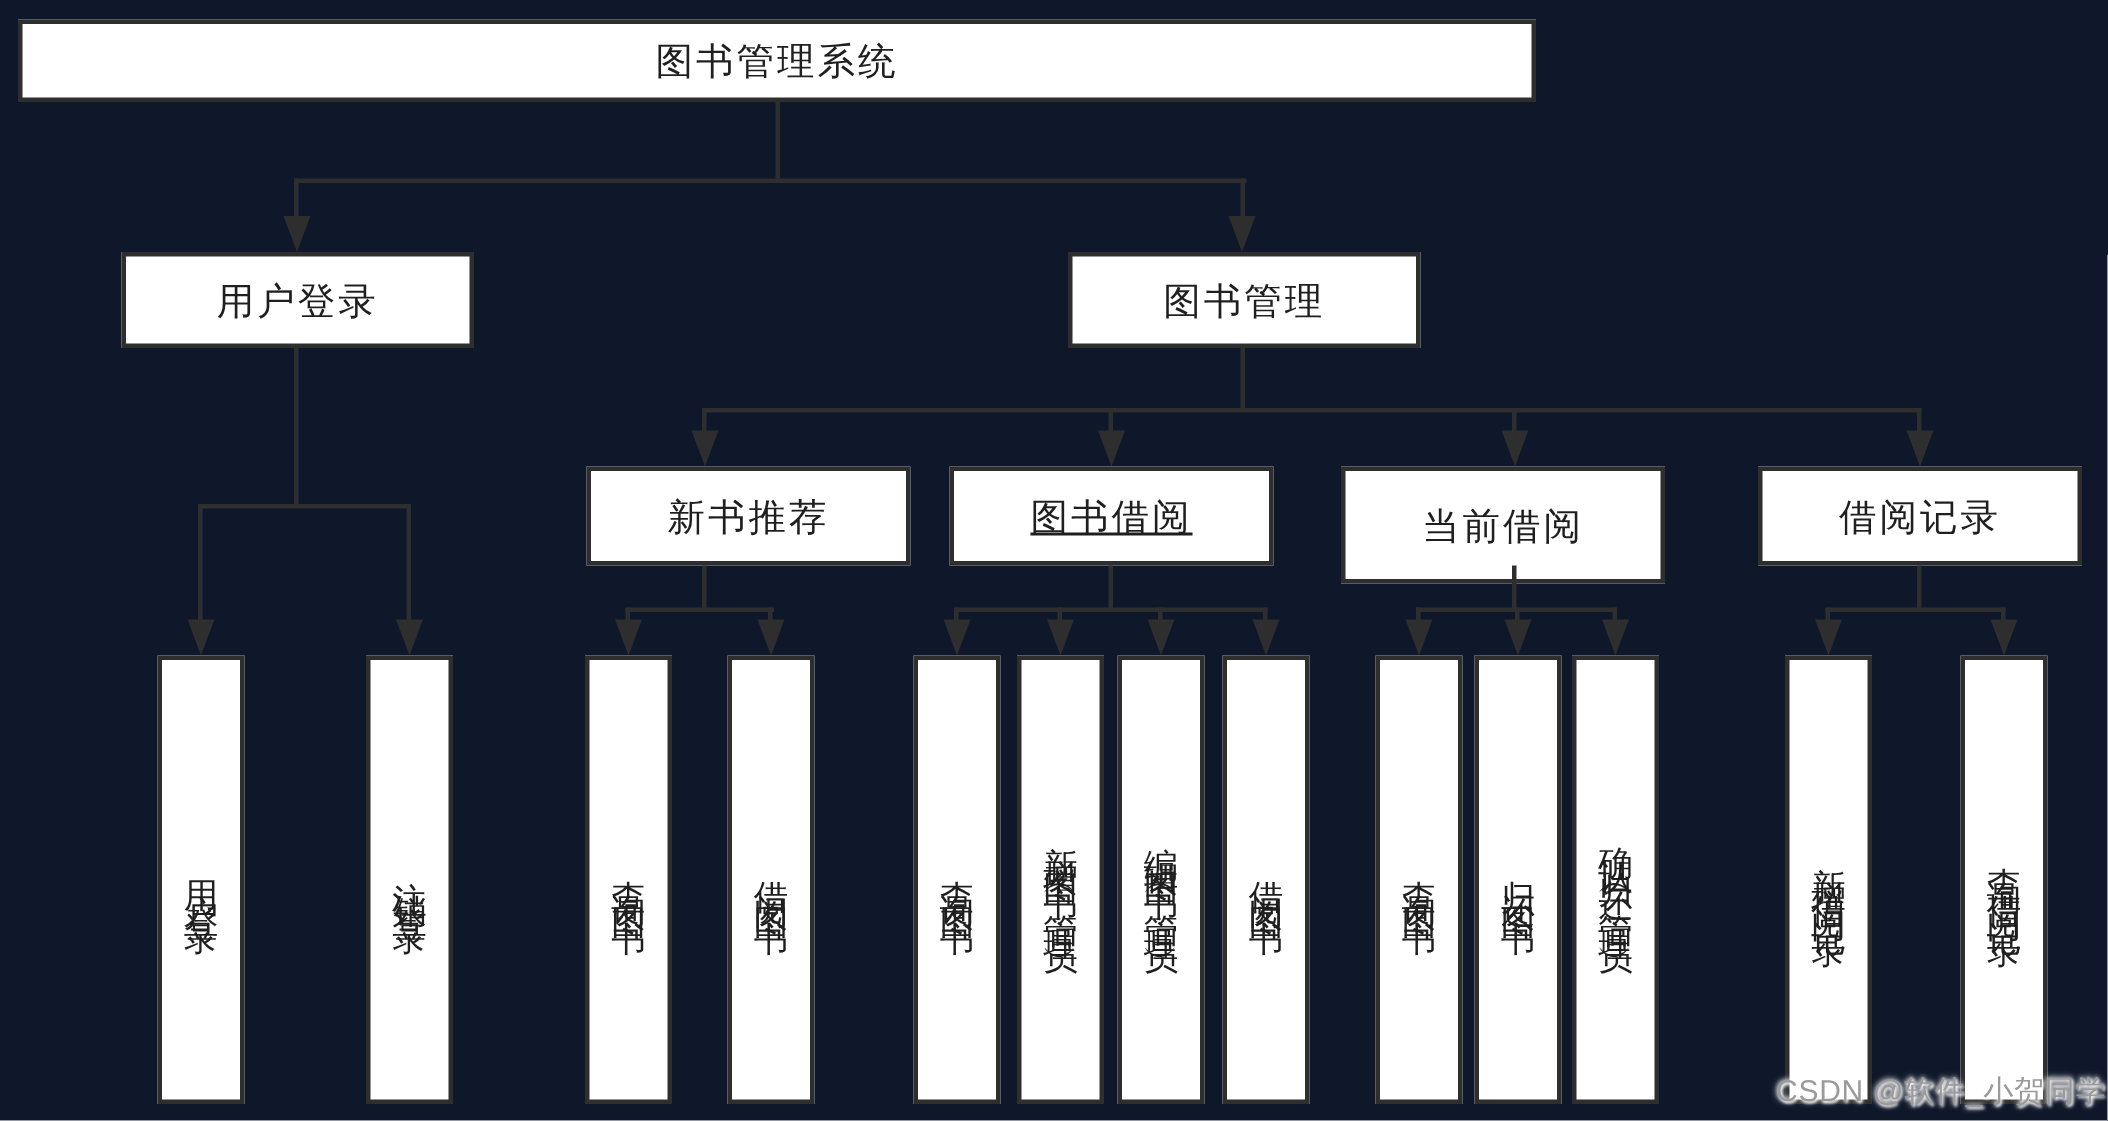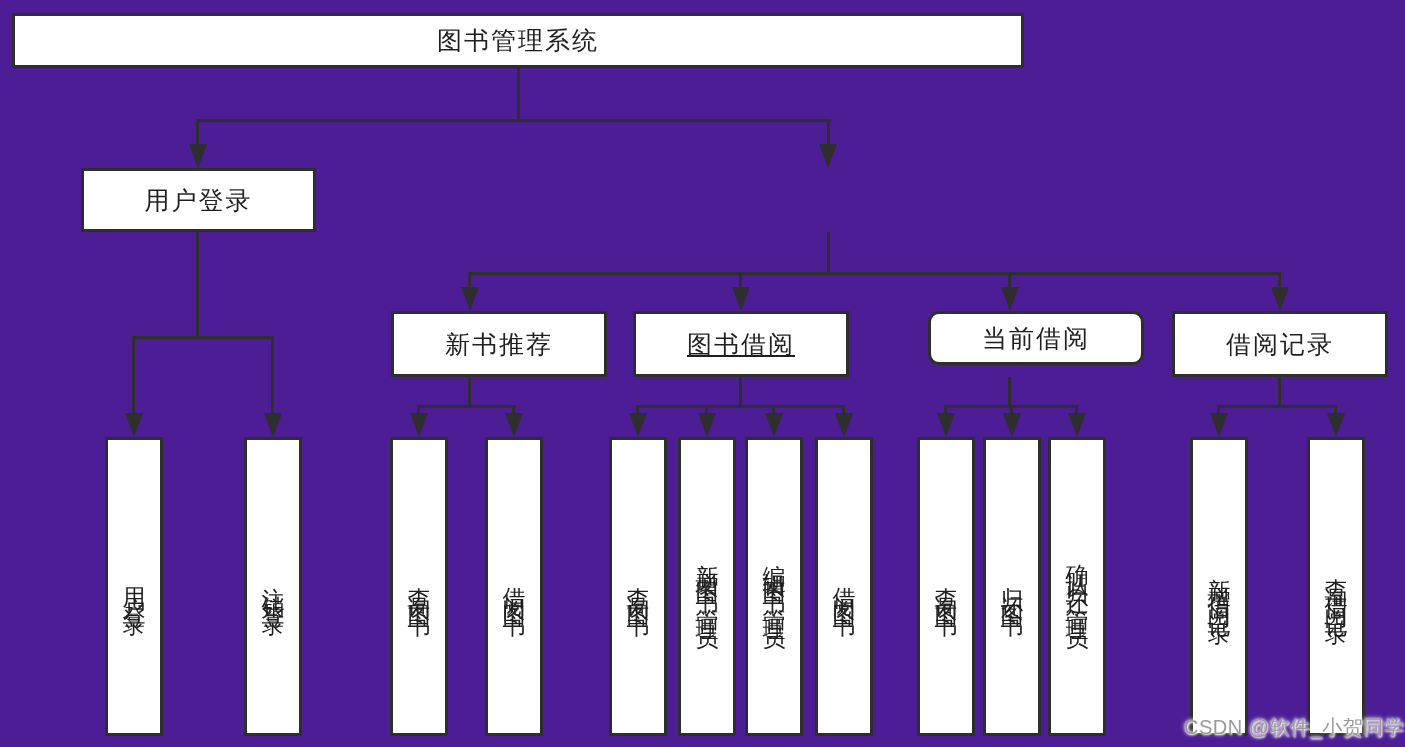--- a/index.html
+++ b/index.html
@@ -1,17 +1,17 @@
 <!DOCTYPE html>
 <html><head>
 <meta charset="utf-8">
 <style>
   html,body{margin:0;padding:0;background:#ffffff;}
   #stage{
-    position:relative;width:1405px;height:747px;background:#4c1d95;overflow:hidden;
+    position:relative;width:1405px;height:747px;background:#0f172a;overflow:hidden;
     font-family:"Liberation Sans","DejaVu Sans",sans-serif;
   }
   .box{
     position:absolute;box-sizing:border-box;border:3px solid #2e2e2e;background:#ffffff;
     display:flex;align-items:center;justify-content:center;
     color:#1f1f1f;font-size:25px;letter-spacing:2px;text-align:center;
   }
   .leaf{
     writing-mode:vertical-rl;text-orientation:mixed;
     font-size:23px;letter-spacing:9px;line-height:1;
@@ -39,20 +39,21 @@
   <div class="box" style="left:12px;top:13px;width:1012px;height:55px;">图书管理系统</div>
 
   <div class="vline" style="left:517px;top:66px;height:53px;"></div>
   <div class="hline" style="left:196px;top:119px;width:635px;"></div>
   <div class="vline" style="left:196px;top:119px;height:27px;"></div>
   <div class="arrow" style="left:189px;top:144px;"></div>
   <div class="vline" style="left:827px;top:119px;height:27px;"></div>
   <div class="arrow" style="left:819px;top:144px;"></div>
 
   <div class="box" style="left:81px;top:168px;width:235px;height:64px;">用户登录</div>
+  <div class="box" style="left:712px;top:168px;width:235px;height:64px;">图书管理</div>
 
   <div class="vline" style="left:196px;top:232px;height:105px;"></div>
   <div class="hline" style="left:132px;top:336px;width:142px;"></div>
   <div class="vline" style="left:132px;top:336px;height:78px;"></div>
   <div class="arrow" style="left:125px;top:413px;"></div>
   <div class="vline" style="left:271px;top:336px;height:78px;"></div>
   <div class="arrow" style="left:264px;top:413px;"></div>
 
   <div class="vline" style="left:827px;top:232px;height:40px;"></div>
   <div class="hline" style="left:468px;top:272px;width:813px;"></div>
@@ -60,21 +61,21 @@
   <div class="arrow" style="left:461px;top:287px;"></div>
   <div class="vline" style="left:739px;top:272px;height:16px;"></div>
   <div class="arrow" style="left:732px;top:287px;"></div>
   <div class="vline" style="left:1008px;top:272px;height:16px;"></div>
   <div class="arrow" style="left:1001px;top:287px;"></div>
   <div class="vline" style="left:1278px;top:272px;height:16px;"></div>
   <div class="arrow" style="left:1271px;top:287px;"></div>
 
   <div class="box" style="left:362px;top:311px;width:216px;height:66px;margin-left:29px;">新书推荐</div>
   <div class="box" style="left:633px;top:311px;width:216px;height:66px;text-decoration:underline;">图书借阅</div>
-  <div class="box" style="left:928px;top:311px;width:216px;height:54px;border-radius:11px;">当前借阅</div>
+  <div class="box" style="left:894px;top:311px;width:216px;height:78px;">当前借阅</div>
   <div class="box" style="left:1172px;top:311px;width:216px;height:66px;">借阅记录</div>
 
   <div class="vline" style="left:468px;top:377px;height:29px;"></div>
   <div class="hline" style="left:417px;top:405px;width:99px;"></div>
   <div class="vline" style="left:417px;top:405px;height:10px;"></div>
   <div class="arrow" style="left:410px;top:413px;"></div>
   <div class="vline" style="left:512px;top:405px;height:10px;"></div>
   <div class="arrow" style="left:505px;top:413px;"></div>
 
   <div class="vline" style="left:739px;top:377px;height:29px;"></div>

